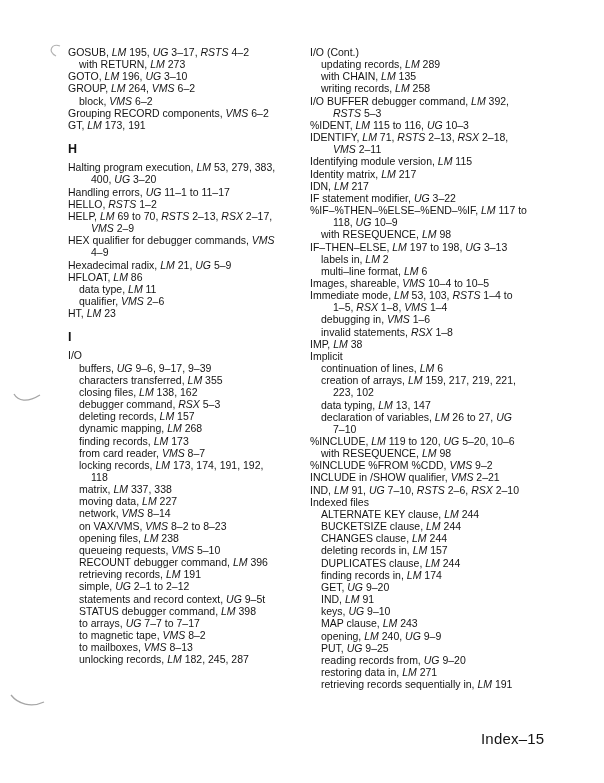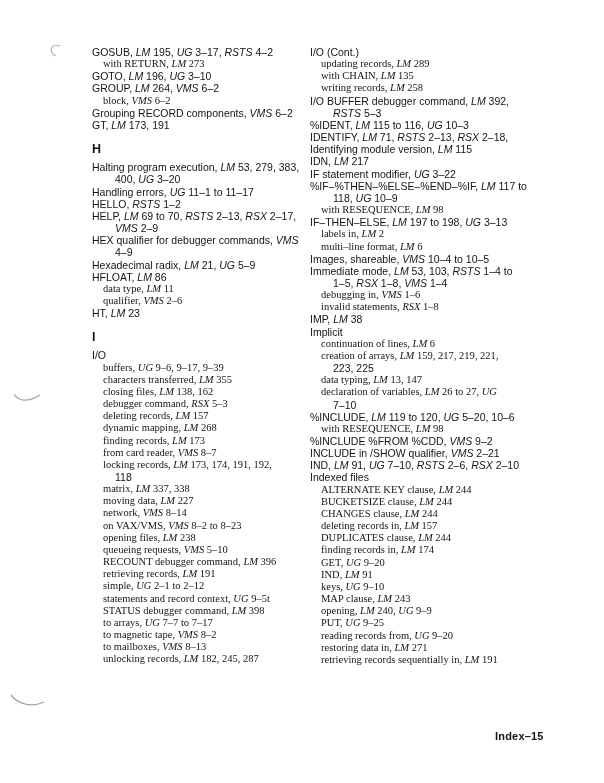--- a/index.html
+++ b/index.html
@@ -3,29 +3,29 @@
 <meta charset="utf-8">
 <style>
   html,body{margin:0;padding:0;}
   body{
     width:604px;height:783px;background:#ffffff;position:relative;
     font-family:"Liberation Sans",sans-serif;color:#141414;
     overflow:hidden;
   }
   .page{position:absolute;inset:0;}
   .col{position:absolute;top:46px;font-size:10.5px;line-height:12.15px;}
-  #left-col{left:92px;width:228px;}
+  #left-col{left:68px;width:228px;}
   #right-col{left:310px;width:250px;}
   .col div{white-space:nowrap;}
   .e0{padding-left:0;}
-  .e1{padding-left:11px;font-family:Liberation Serif, serif;}
+  .e1{padding-left:11px;}
   .e2{padding-left:23px;}
   .heading{font-weight:bold;font-size:12.5px;padding:12px 0 6px 0;}
   i{font-style:italic;}
-  .footer{position:absolute;top:730px;left:495px;font-weight:bold;font-size:11px;letter-spacing:.2px;}
+  .footer{position:absolute;top:730px;left:481px;font-weight:normal;font-size:15px;letter-spacing:.2px;}
   .marks{position:absolute;inset:0;pointer-events:none;}
 </style>
 </head>
 <body>
 
 <div class="page">
 
   <svg class="marks" width="604" height="783" viewBox="0 0 604 783">
     <path d="M60 46 C52 43 47 51 56 56" fill="none" stroke="#9a9a9a" stroke-width="1.2" opacity="0.75"></path>
     <path d="M14 394 C18 401 27 403 40 395" fill="none" stroke="#8f8f8f" stroke-width="1.3" opacity="0.8"></path>
@@ -85,39 +85,41 @@
 
   <div id="right-col" class="col">
       <div class="e0">I/O (Cont.)</div>
       <div class="e1">updating records, <i>LM</i> 289</div>
       <div class="e1">with CHAIN, <i>LM</i> 135</div>
       <div class="e1">writing records, <i>LM</i> 258</div>
       <div class="e0">I/O BUFFER debugger command, <i>LM</i> 392,</div>
       <div class="e2"><i>RSTS</i> 5–3</div>
       <div class="e0">%IDENT, <i>LM</i> 115 to 116, <i>UG</i> 10–3</div>
       <div class="e0">IDENTIFY, <i>LM</i> 71, <i>RSTS</i> 2–13, <i>RSX</i> 2–18,</div>
+      <div class="e2"><i>VMS</i> 2–11</div>
       <div class="e0">Identifying module version, <i>LM</i> 115</div>
+      <div class="e0">Identity matrix, <i>LM</i> 217</div>
       <div class="e0">IDN, <i>LM</i> 217</div>
       <div class="e0">IF statement modifier, <i>UG</i> 3–22</div>
       <div class="e0">%IF–%THEN–%ELSE–%END–%IF, <i>LM</i> 117 to</div>
       <div class="e2">118, <i>UG</i> 10–9</div>
       <div class="e1">with RESEQUENCE, <i>LM</i> 98</div>
       <div class="e0">IF–THEN–ELSE, <i>LM</i> 197 to 198, <i>UG</i> 3–13</div>
       <div class="e1">labels in, <i>LM</i> 2</div>
       <div class="e1">multi–line format, <i>LM</i> 6</div>
       <div class="e0">Images, shareable, <i>VMS</i> 10–4 to 10–5</div>
       <div class="e0">Immediate mode, <i>LM</i> 53, 103, <i>RSTS</i> 1–4 to</div>
       <div class="e2">1–5, <i>RSX</i> 1–8, <i>VMS</i> 1–4</div>
       <div class="e1">debugging in, <i>VMS</i> 1–6</div>
       <div class="e1">invalid statements, <i>RSX</i> 1–8</div>
       <div class="e0">IMP, <i>LM</i> 38</div>
       <div class="e0">Implicit</div>
       <div class="e1">continuation of lines, <i>LM</i> 6</div>
       <div class="e1">creation of arrays, <i>LM</i> 159, 217, 219, 221,</div>
-      <div class="e2">223, 225</div>
+      <div class="e2">223, 102</div>
       <div class="e1">data typing, <i>LM</i> 13, 147</div>
       <div class="e1">declaration of variables, <i>LM</i> 26 to 27, <i>UG</i></div>
       <div class="e2">7–10</div>
       <div class="e0">%INCLUDE, <i>LM</i> 119 to 120, <i>UG</i> 5–20, 10–6</div>
       <div class="e1">with RESEQUENCE, <i>LM</i> 98</div>
       <div class="e0">%INCLUDE %FROM %CDD, <i>VMS</i> 9–2</div>
       <div class="e0">INCLUDE in /SHOW qualifier, <i>VMS</i> 2–21</div>
       <div class="e0">IND, <i>LM</i> 91, <i>UG</i> 7–10, <i>RSTS</i> 2–6, <i>RSX</i> 2–10</div>
       <div class="e0">Indexed files</div>
       <div class="e1">ALTERNATE KEY clause, <i>LM</i> 244</div>

